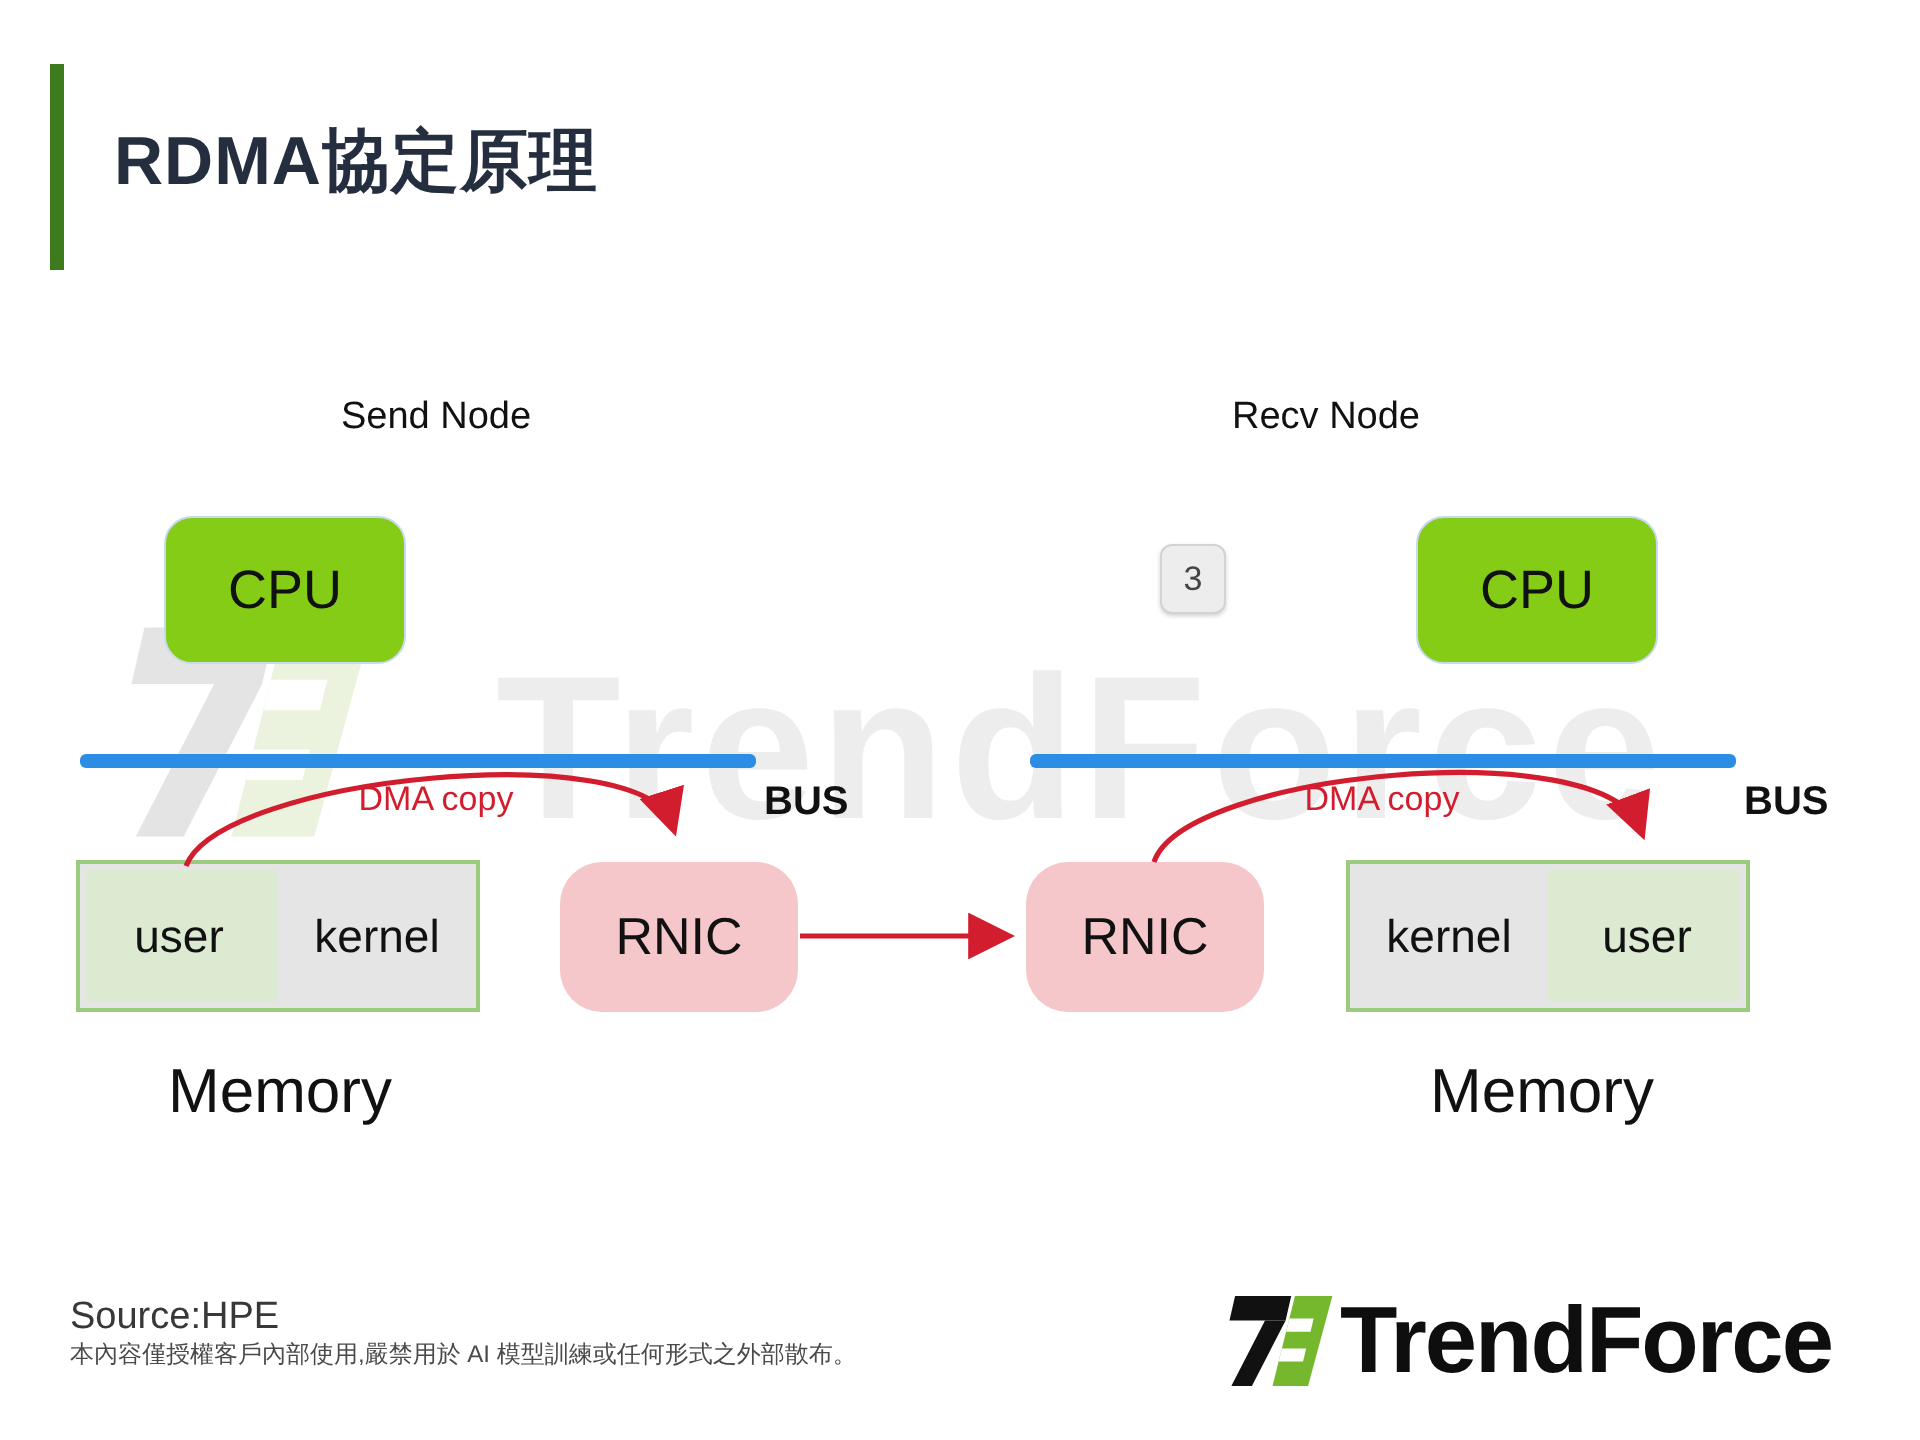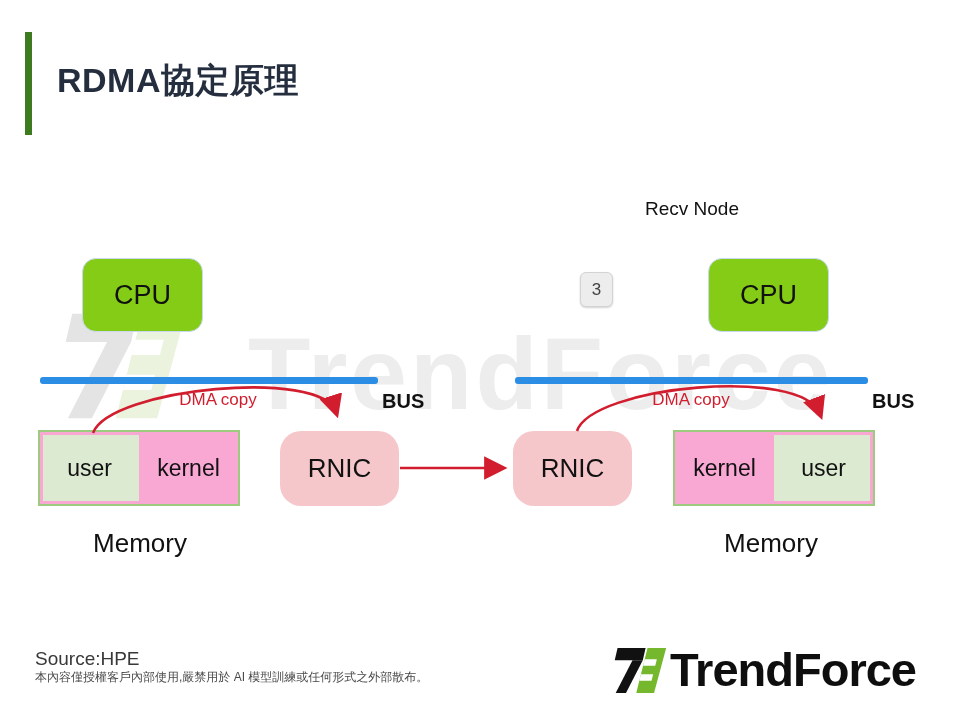--- a/index.html
+++ b/index.html
@@ -17,25 +17,25 @@
 
   
   .node-label{font-size:19px;color:#111;width:200px;text-align:center;}
   .cpu-box{width:119px;height:72px;background:#84cc16;border:1px solid #c7d8f0;border-radius:14px;
            display:flex;align-items:center;justify-content:center;font-size:27px;color:#111;}
   .bus-line{height:7px;background:#2b8de4;border-radius:3px;}
   .bus-label{font-size:20px;font-weight:700;color:#111;margin-top:24px;}
   .dma-label{font-size:17px;font-weight:400;color:#d11d2e;width:140px;text-align:center;}
   .rnic-box{width:119px;height:75px;background:#f6c7ca;border-radius:21px;
             display:flex;align-items:center;justify-content:center;font-size:26px;color:#111;}
-  .mem-box{width:198px;height:72px;background:#f9a8d4;border:2px solid #9ccb80;}
+  .mem-box{width:198px;height:72px;background:#e5e5e5;border:2px solid #9ccb80;}
   .mem-pale{position:absolute;top:3px;bottom:3px;width:96px;background:#dcead2;}
   .mem-seg-label{position:absolute;top:0;bottom:0;width:99px;display:flex;align-items:center;justify-content:center;
                  font-size:23px;color:#111;}
-  .memory-label{font-size:26px;color:#111;width:140px;text-align:center;}
+  .memory-label{font-size:31px;color:#111;width:140px;text-align:center;}
   #step-badge{left:580px;top:272px;width:31px;height:33px;background:#ededed;border:1px solid #d3d3d3;
               border-radius:6px;box-shadow:0 1px 2px rgba(0,0,0,.18);display:flex;align-items:center;
               justify-content:center;font-size:17px;color:#444;}
 
   
   #source-line{left:35px;top:648px;font-size:19px;color:#383838;}
   .disclaimer{left:35px;font-size:12px;color:#4a4a4a;}
   #brand-text{left:670px;top:642px;font-size:47px;font-weight:800;color:#0e0e0e;letter-spacing:-1px;white-space:nowrap;}
 
   svg{display:block;}
@@ -53,34 +53,35 @@
     <svg width="135" height="126" viewBox="0 0 62 56">
       <polygon points="7,4 37,4 34,17 4,17" fill="#e4e4e4"></polygon>
       <polygon points="23,17 34,17 16,52 5,52" fill="#e4e4e4"></polygon>
       <polygon points="39,4 59,4 46,52 27,52" fill="#ebf3de"></polygon>
       <polygon points="36,16 49,16 47.3,23 34.3,23" fill="#ffffff"></polygon>
       <polygon points="32,32 45,32 43.3,39 30.3,39" fill="#ffffff"></polygon>
     </svg>
   </div>
   <div id="wm-text" class="abs">TrendForce</div>
 
+  <div class="abs node-label" style="left:118px;top:198px;">Send Node</div>
   <div class="abs cpu-box" style="left:82px;top:258px;">CPU</div>
   <div class="abs bus-line" style="left:40px;top:377px;width:338px;"></div>
   <div class="abs bus-label" style="left:382px;top:366px;">BUS</div>
   <div class="abs dma-label" style="left:148px;top:390px;">DMA copy</div>
 
   <div class="abs mem-box" style="left:38px;top:430px;">
     <div class="mem-pale" style="left:3px;"></div>
     <div class="mem-seg-label" style="left:0;">user</div>
     <div class="mem-seg-label" style="right:0;">kernel</div>
   </div>
   <div class="abs memory-label" style="left:70px;top:528px;">Memory</div>
   <div class="abs rnic-box" style="left:280px;top:431px;">RNIC</div>
 
-  <div class="abs node-label" style="left:592px;top:198px;">Recv Node</div>
+  <div class="abs node-label" style="left:563px;top:198px;">Recv Node</div>
   <div id="step-badge" class="abs">3</div>
   <div class="abs cpu-box" style="left:708px;top:258px;">CPU</div>
   <div class="abs bus-line" style="left:515px;top:377px;width:353px;"></div>
   <div class="abs bus-label" style="left:872px;top:366px;">BUS</div>
   <div class="abs dma-label" style="left:621px;top:390px;">DMA copy</div>
 
   <div class="abs rnic-box" style="left:513px;top:431px;">RNIC</div>
   <div class="abs mem-box" style="left:673px;top:430px;">
     <div class="mem-pale" style="right:3px;"></div>
     <div class="mem-seg-label" style="left:0;">kernel</div>

